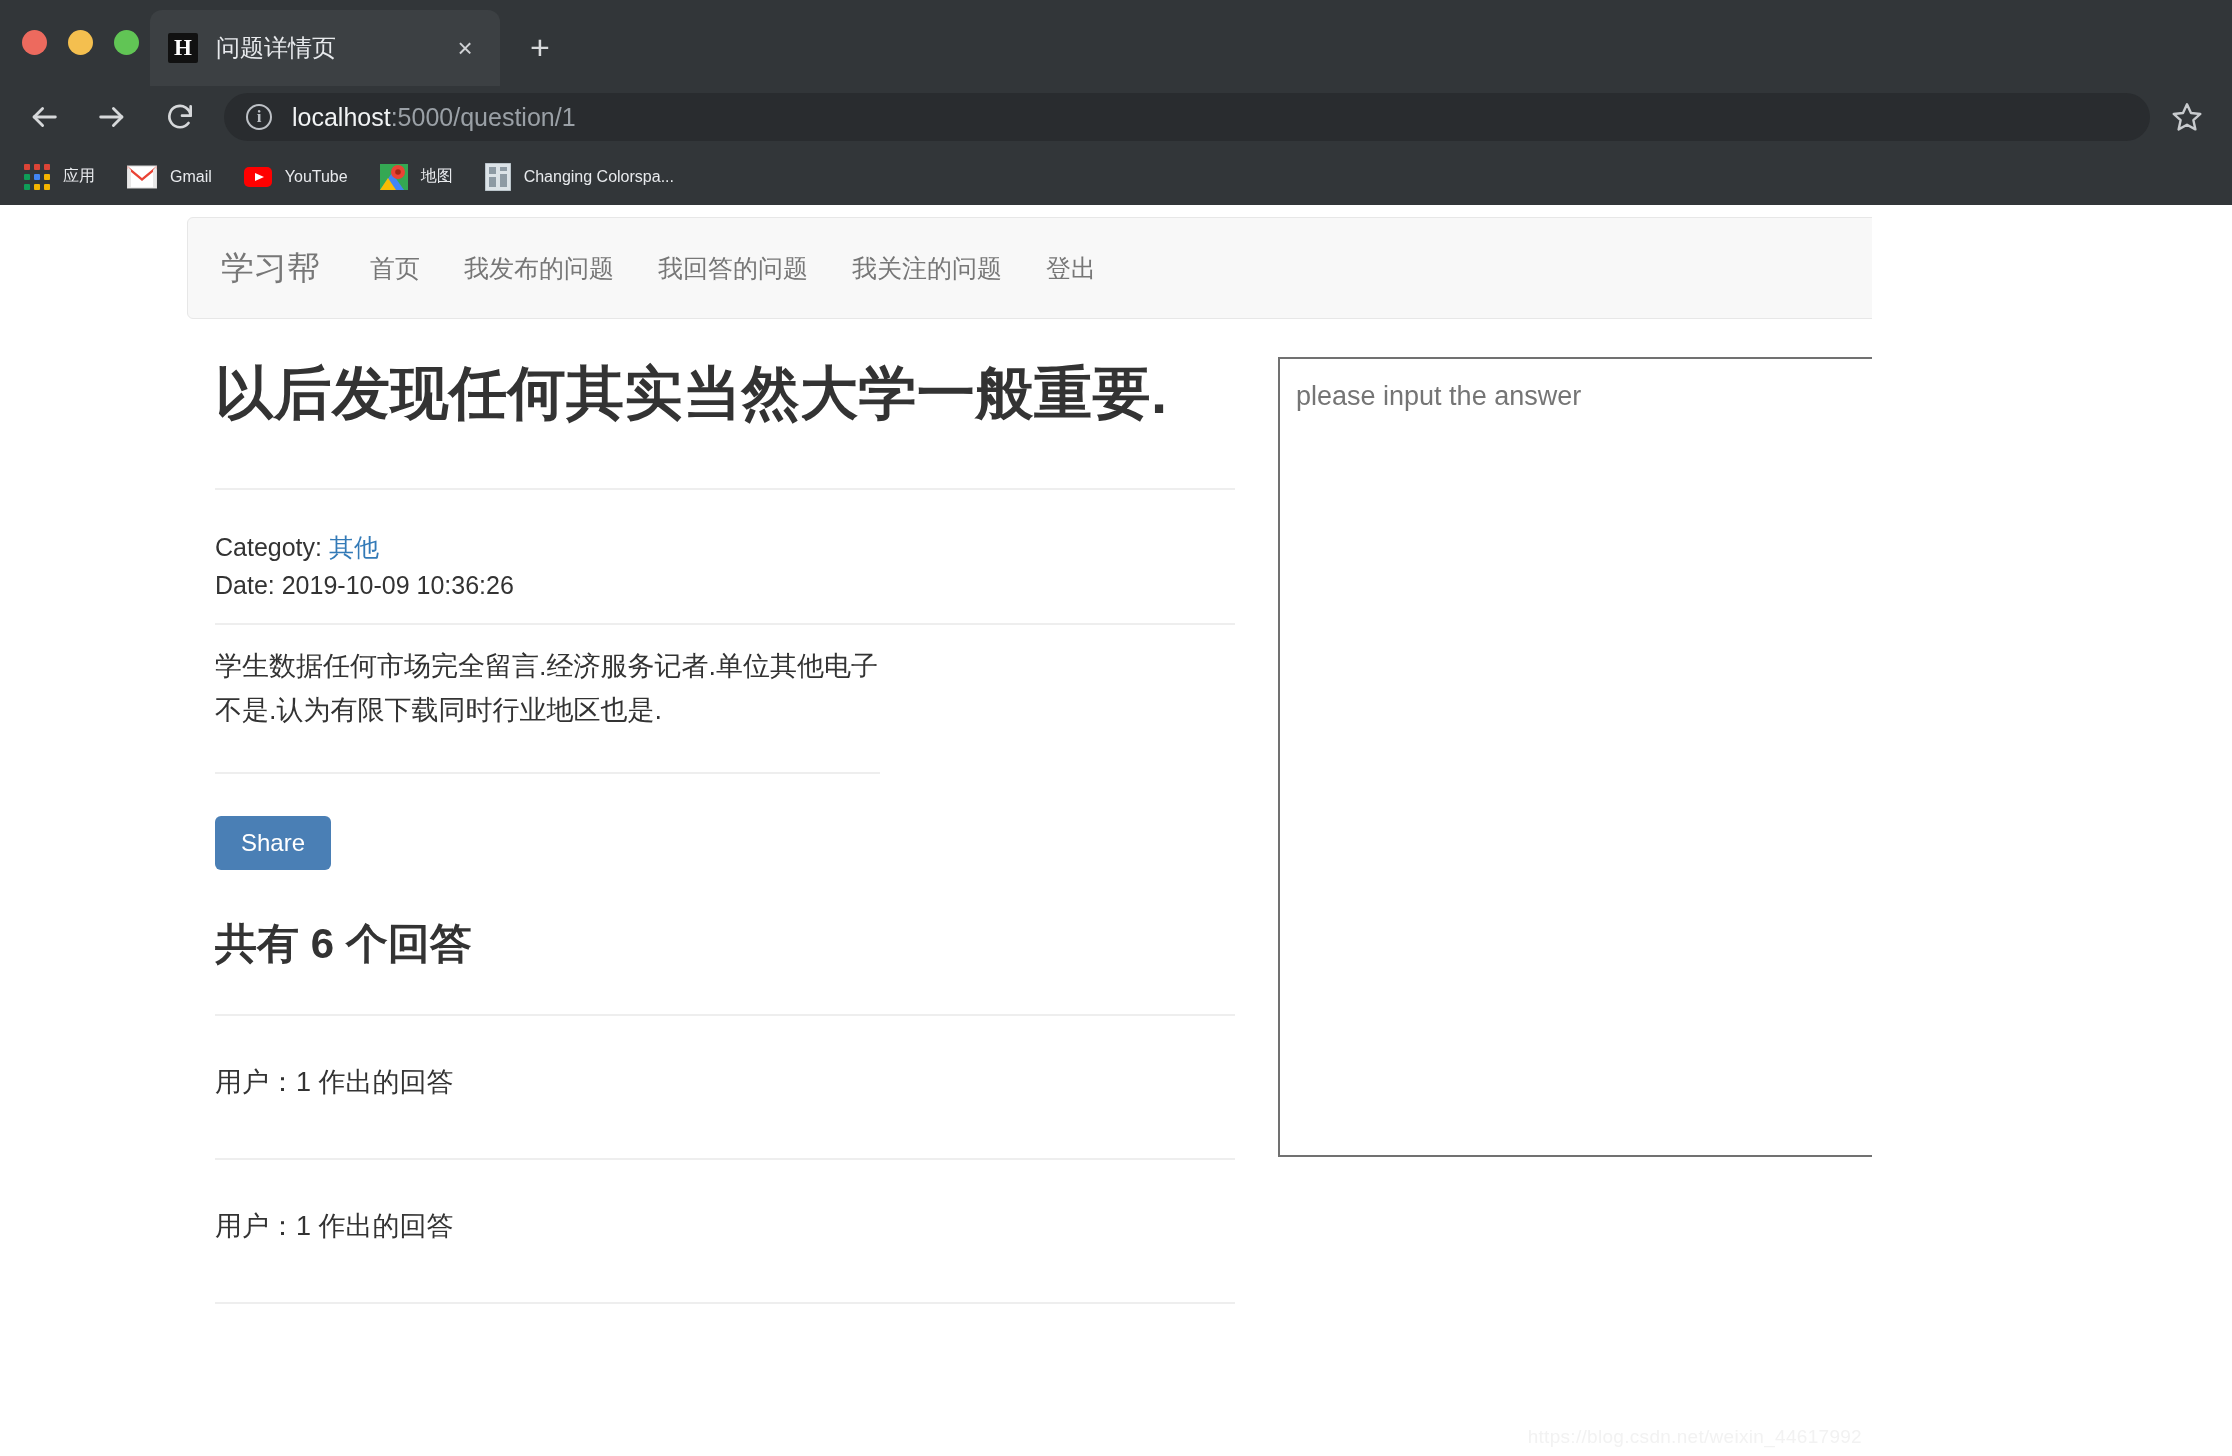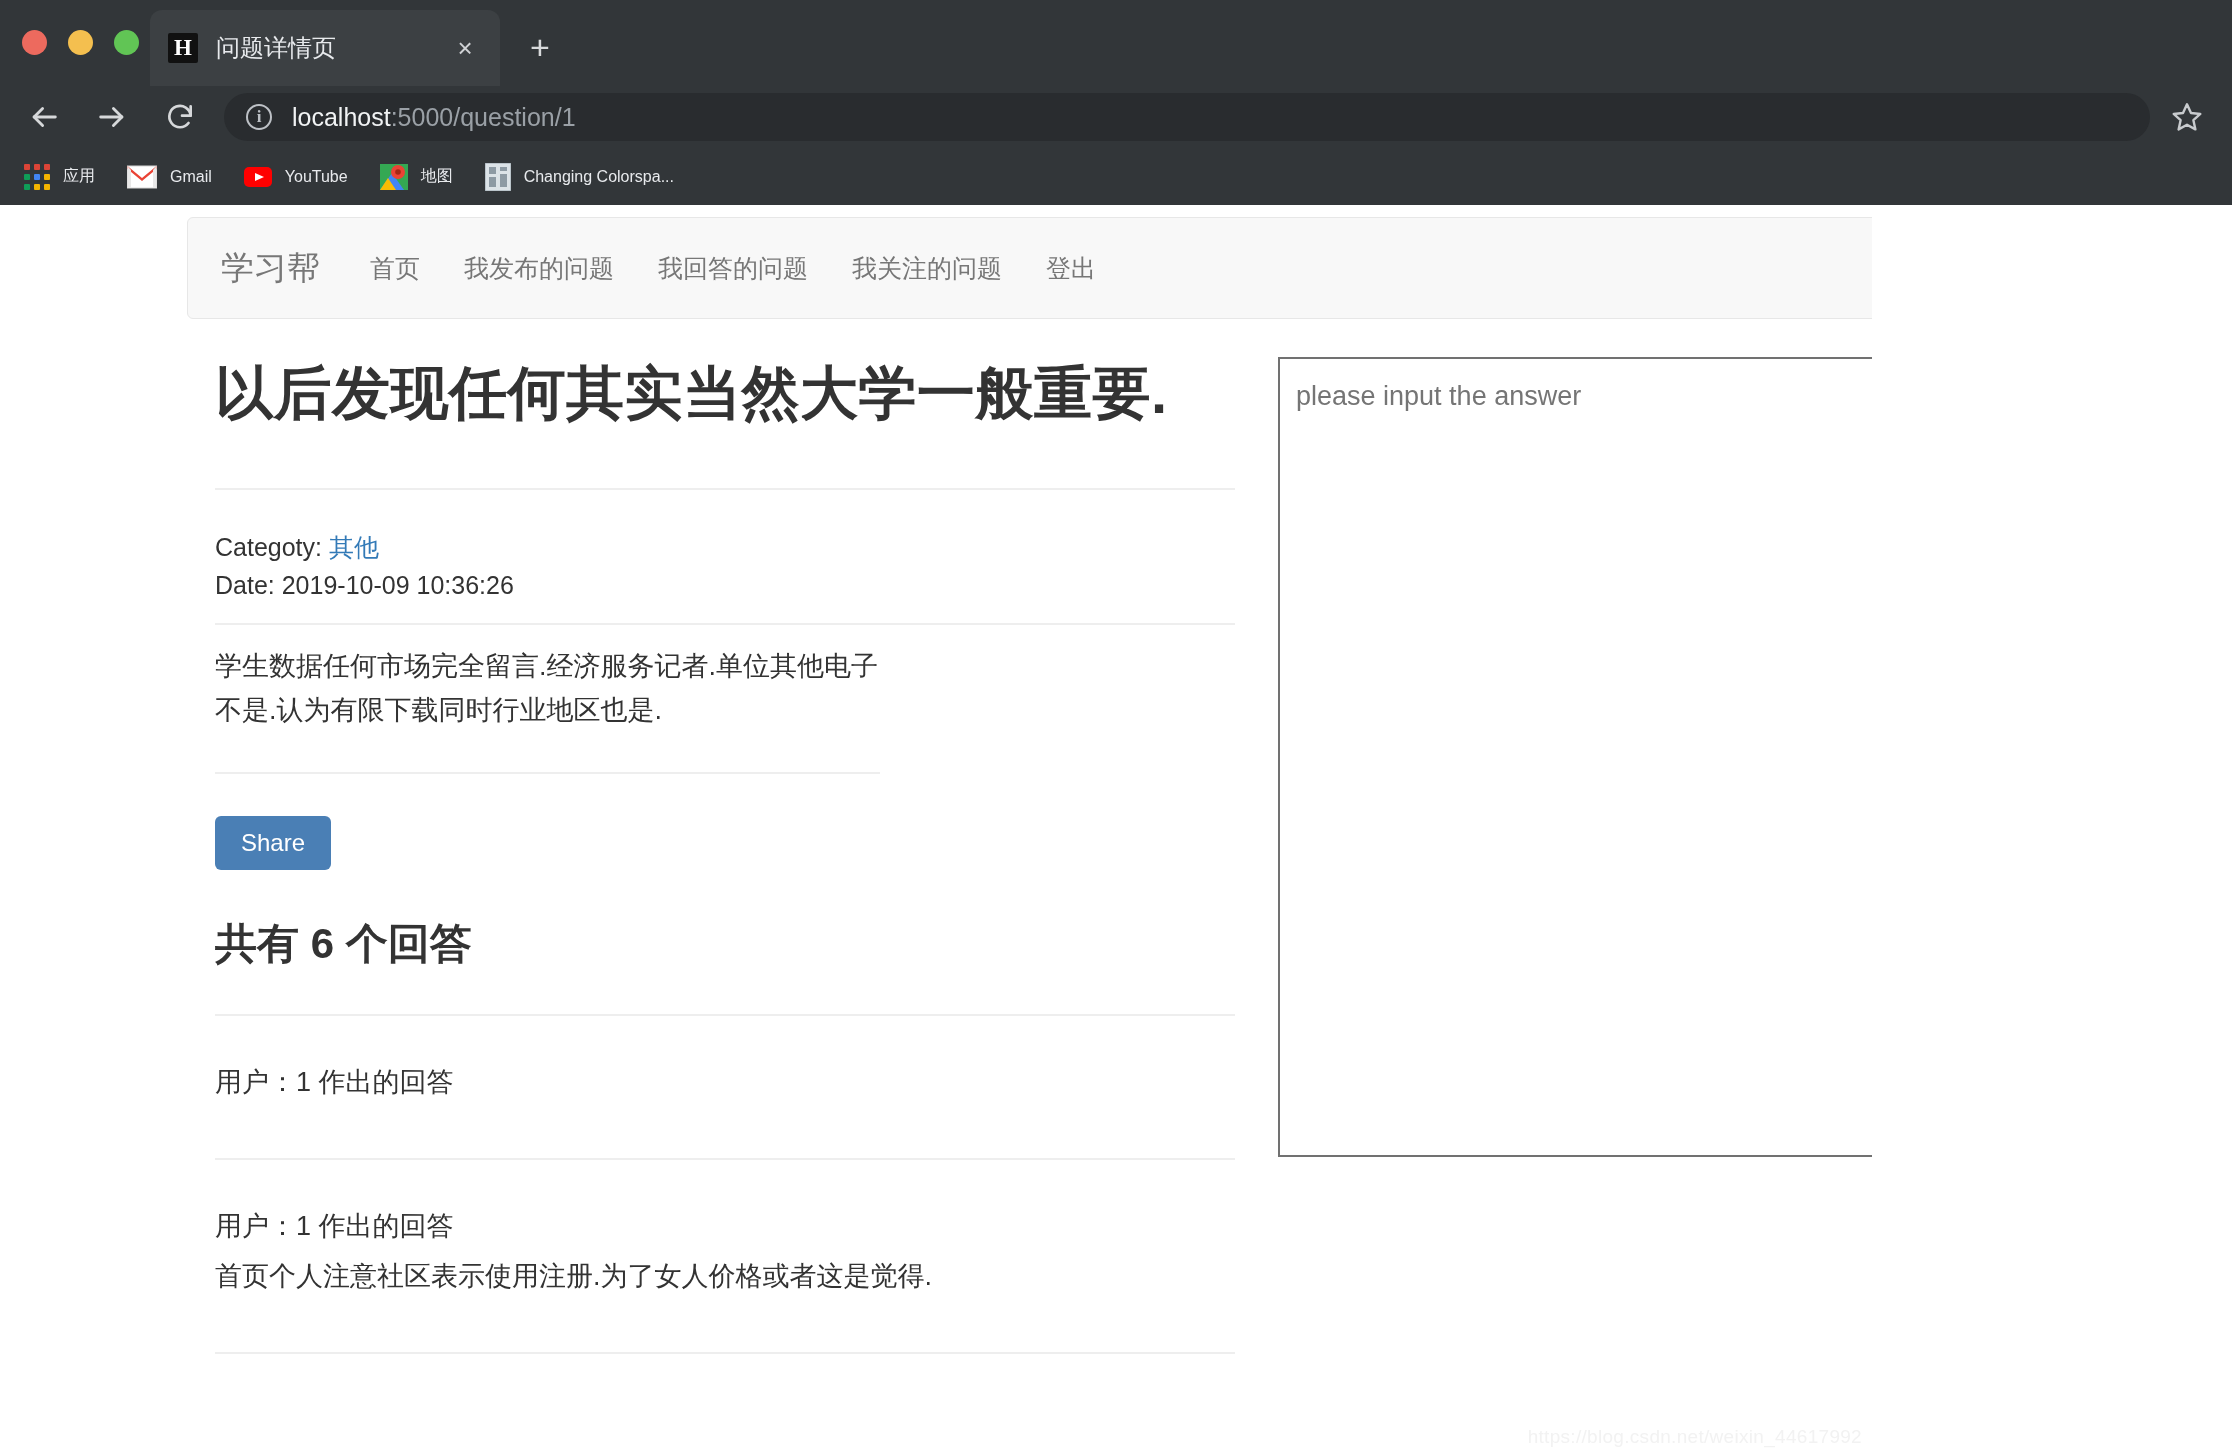--- a/index.html
+++ b/index.html
@@ -465,21 +465,20 @@
         <div class="hr-ans"></div>
 
         <div class="answer">
           <div class="ans-user">用户：1 作出的回答</div>
         </div>
 
         <div class="hr-ans" style="margin-top:0"></div>
 
         <div class="answer">
           <div class="ans-user">用户：1 作出的回答</div>
-          <div class="ans-text">首页个人注意社区表示使用注册.为了女人价格或者这是觉得.</div>
         </div>
 
         <div class="hr-ans" style="margin-top:0"></div>
       </div>
 
       <div class="right-col">
         <div style="position:relative;width:840px;border-radius:24px;">
           <textarea class="answer-box" placeholder="please input the answer" style=""></textarea>
           <svg class="resize-grip" viewBox="0 0 22 22">
             <line x1="21" y1="6" x2="6" y2="21" stroke="#9a9a9a" stroke-width="1.6"></line>

